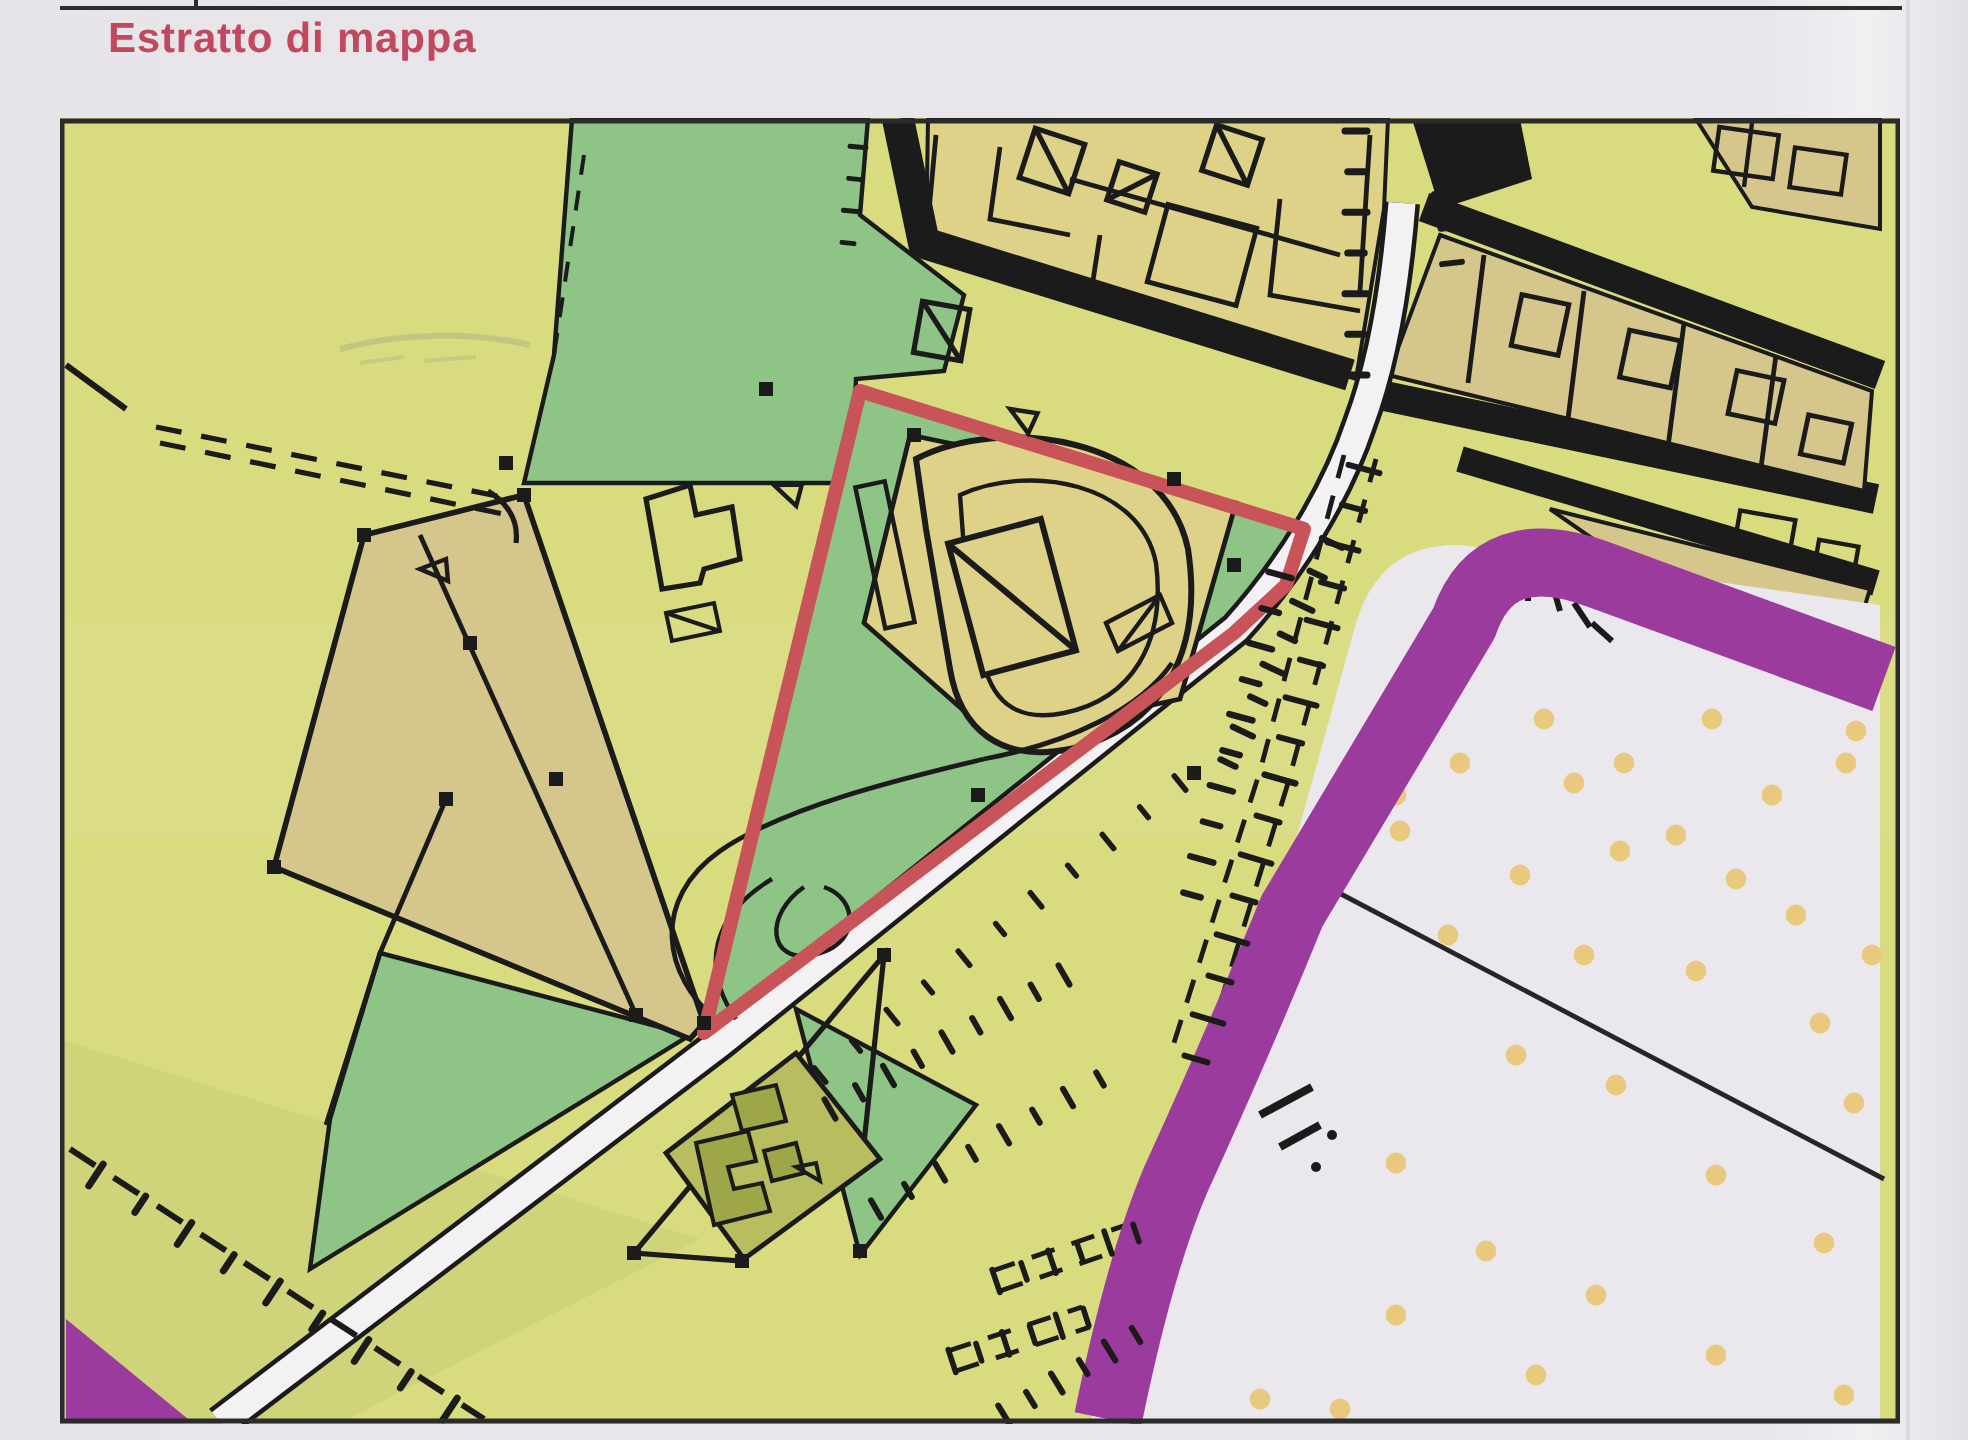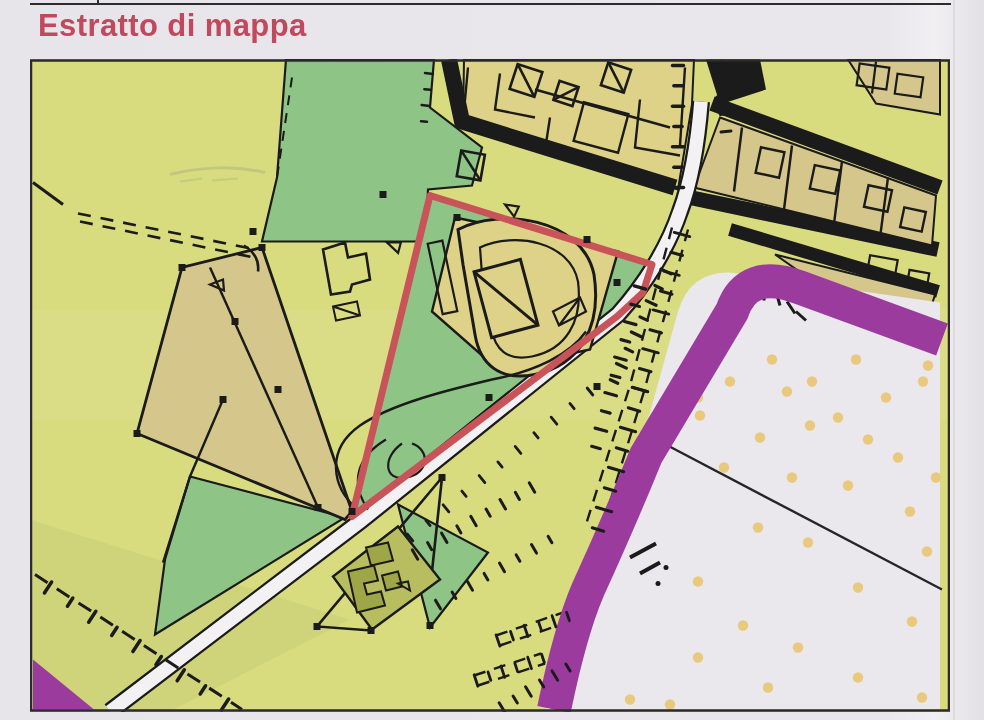--- a/index.html
+++ b/index.html
@@ -4,22 +4,22 @@
 <style>
   html,body{margin:0;padding:0;}
   body{
     width:984px;height:720px;position:relative;overflow:hidden;
     font-family:"Liberation Sans",sans-serif;
     background:linear-gradient(90deg,#e7e5e9 0%,#e9e7eb 90%,#f1eff2 95%,#e2e0e4 100%);
   }
   .top-rule{position:absolute;left:30px;top:3px;width:921px;height:2px;background:#2c2c2c;}
   .top-rule-tick{position:absolute;left:97px;top:0;width:2px;height:5px;background:#2c2c2c;}
   .page-title{
-    position:absolute;left:38px;top:8px;margin:0;
-    font-size:31px;font-weight:bold;letter-spacing:.4px;
+    position:absolute;left:54px;top:8px;margin:0;
+    font-size:21px;font-weight:bold;letter-spacing:.4px;
     color:var(--title-color,#c2485e);
   }
   .map-frame{
     position:absolute;left:30px;top:59px;width:920px;height:653px;
     background:var(--field,#d8dc7f);overflow:hidden;
   }
   .fold-line{position:absolute;top:0;left:953px;width:2px;height:720px;background:#d6d4d9;opacity:.7;}
 </style>
 </head>
 <body style="--title-color: #c2485e; --field: #d8dc7f; --ink: #1b1b1b; --green: #8fc487; --tan: #d5c78c; --yellow: #ddd287; --olive: #b8bd60; --oliveb: #9fa648; --road: #f3f1f3; --red: #c85459; --purple: #9c3b9e; --stipple: #eae8ec;">

